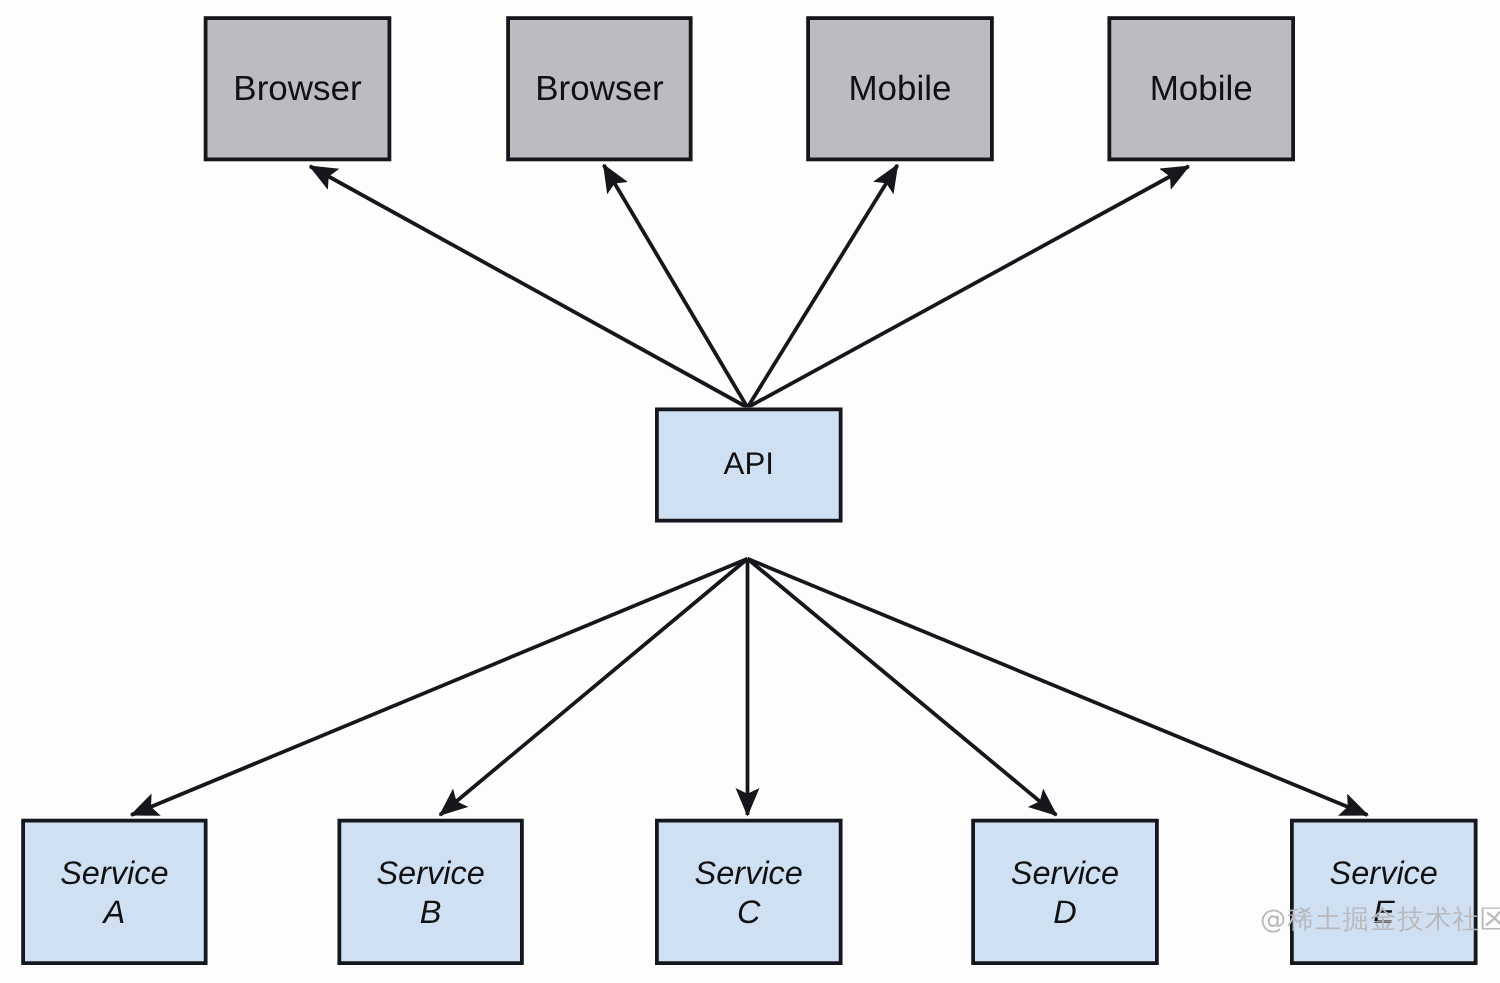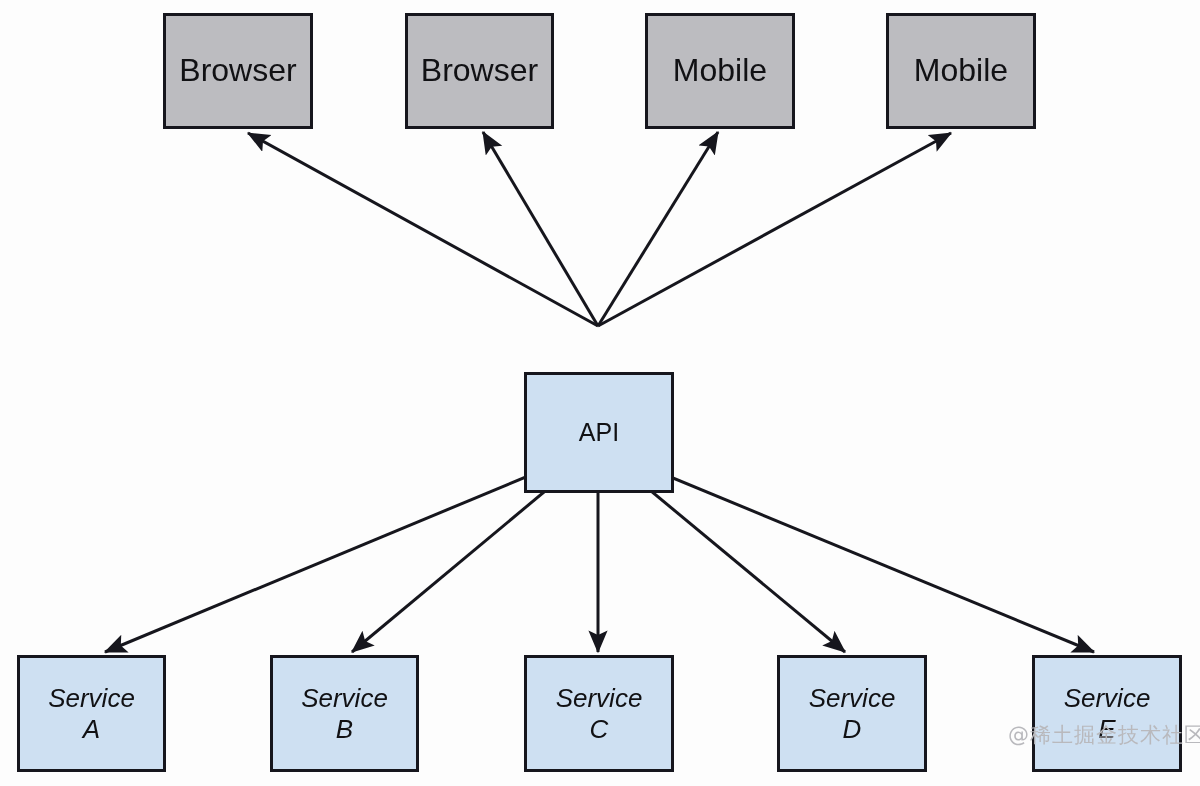--- a/index.html
+++ b/index.html
@@ -33,21 +33,21 @@
     align-items: center;
     justify-content: center;
     text-align: center;
     color: #111114;
     line-height: 1.18;
     white-space: pre-line;
     z-index: 2;
   }
   .node.client {
     background: #bcbcc0;
-    font-size: 32px;
+    font-size: 28px;
   }
   .node.api {
     background: #cee0f2;
     font-size: 25px;
   }
   .node.service {
     background: #cee0f2;
     font-size: 26px;
     font-style: italic;
   }
@@ -85,21 +85,21 @@
         <line x1="598" y1="447" x2="845" y2="652" stroke="#16161d" stroke-width="3" marker-end="url(#arrow)"></line>
         <line x1="598" y1="447" x2="1094" y2="652" stroke="#16161d" stroke-width="3" marker-end="url(#arrow)"></line>
       </g>
   </svg>
 
   <div class="node client" style="left: 163px; top: 13px; width: 150px; height: 116px; background: rgb(188, 188, 192); border-color: rgb(22, 22, 29);"><span>Browser</span></div>
   <div class="node client" style="left: 405px; top: 13px; width: 149px; height: 116px; background: rgb(188, 188, 192); border-color: rgb(22, 22, 29);"><span>Browser</span></div>
   <div class="node client" style="left: 645px; top: 13px; width: 150px; height: 116px; background: rgb(188, 188, 192); border-color: rgb(22, 22, 29);"><span>Mobile</span></div>
   <div class="node client" style="left: 886px; top: 13px; width: 150px; height: 116px; background: rgb(188, 188, 192); border-color: rgb(22, 22, 29);"><span>Mobile</span></div>
 
-  <div class="node api" style="left: 524px; top: 326px; width: 150px; height: 121px; background: rgb(206, 224, 242); border-color: rgb(22, 22, 29); margin-top: 46px;"><span>API</span></div>
+  <div class="node api" style="left: 524px; top: 326px; width: 150px; height: 92px; background: rgb(206, 224, 242); border-color: rgb(22, 22, 29);"><span>API</span></div>
 
   <div class="node service" style="left: 17px; top: 655px; width: 149px; height: 117px; background: rgb(206, 224, 242); border-color: rgb(22, 22, 29);"><span>Service
 A</span></div>
   <div class="node service" style="left: 270px; top: 655px; width: 149px; height: 117px; background: rgb(206, 224, 242); border-color: rgb(22, 22, 29);"><span>Service
 B</span></div>
   <div class="node service" style="left: 524px; top: 655px; width: 150px; height: 117px; background: rgb(206, 224, 242); border-color: rgb(22, 22, 29);"><span>Service
 C</span></div>
   <div class="node service" style="left: 777px; top: 655px; width: 150px; height: 117px; background: rgb(206, 224, 242); border-color: rgb(22, 22, 29);"><span>Service
 D</span></div>
   <div class="node service" style="left: 1032px; top: 655px; width: 150px; height: 117px; background: rgb(206, 224, 242); border-color: rgb(22, 22, 29);"><span>Service

